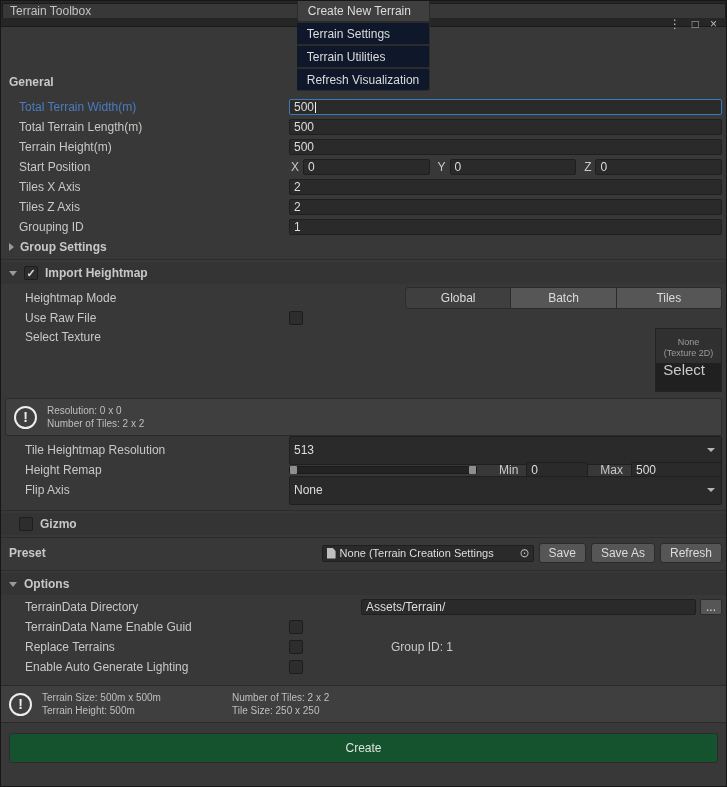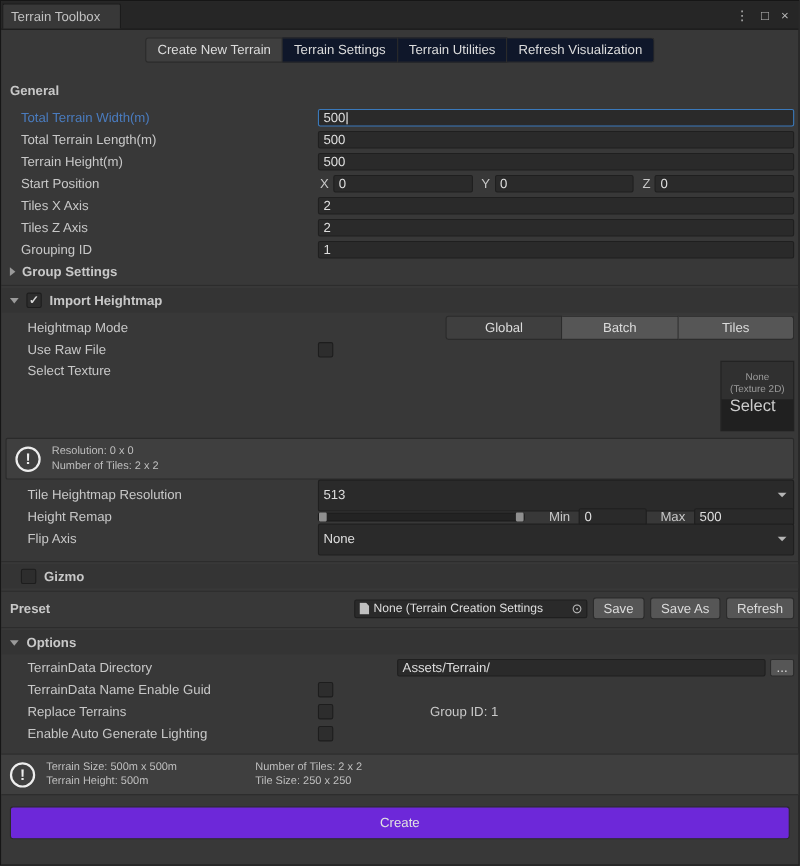--- a/index.html
+++ b/index.html
@@ -1,29 +1,29 @@
 <!DOCTYPE html>
 <html><head>
 <meta charset="utf-8">
 <style>
   html,body{margin:0;padding:0;}
   body{background:#4b4b4b;font-family:"Liberation Sans",sans-serif;}
   .window{position:relative;width:727px;height:787px;background:#383838;color:#c8c8c8;
     font-size:12px;border:1px solid #161616;box-sizing:border-box;overflow:hidden;}
 
   
-  .titlebar{height:25px;background:#262626;display:flex;align-items:stretch;border-bottom:1px solid #1b1b1b;}
+  .titlebar{height:25px;background:#262626;display:flex;align-items:stretch;border-bottom:1px solid #1b1b1b;flex-direction:column;}
   .doc-tab{margin:2px 0 0 1px;padding:0 18px 0 7px;background:#383838;display:flex;align-items:center;
     color:#c2c2c2;border:1px solid #1b1b1b;border-bottom:none;border-radius:2px 2px 0 0;}
   .win-icons{margin-left:auto;display:flex;align-items:center;gap:11px;padding:0 9px;color:#bcbcbc;}
   .wicon{font-size:12px;line-height:1;}
 
   
   .toolbar{height:36px;display:flex;align-items:center;justify-content:center;}
-  .tab-group{display:flex;}
+  .tab-group{display:flex;flex-direction:column;}
   .tab-btn{height:21px;display:flex;align-items:center;padding:0 10px;background:#0f172a;
     border:1px solid #2b2b2b;border-left:none;color:#dcdcdc;}
   .tab-btn:first-child{border-left:1px solid #2b2b2b;border-radius:3px 0 0 3px;}
   .tab-btn:last-child{border-radius:0 3px 3px 0;}
   .tab-btn.selected{background:#3f3f3f;}
 
   .section-title{font-weight:bold;padding:12px 0 8px 8px;}
 
   
   .row{display:flex;align-items:center;height:20px;padding-right:4px;}
@@ -98,21 +98,21 @@
   .obj-picker{flex:none;margin-left:2px;color:#bdbdbd;font-size:12px;line-height:1;}
   .pbtn{flex:none;margin-left:5px;height:18px;display:flex;align-items:center;padding:0 9px;background:#565656;
     border:1px solid #2b2b2b;border-radius:3px;color:#dcdcdc;}
 
   .label.wide{width:360px;}
   .browse-btn{flex:none;margin-left:4px;width:22px;height:16px;display:flex;align-items:center;justify-content:center;
     background:#565656;border:1px solid #2b2b2b;border-radius:2px;color:#dcdcdc;box-sizing:border-box;}
   .groupid-text{margin-left:88px;white-space:nowrap;}
 
   .create-bar{padding:10px 8px 0 8px;}
-  .create-btn{height:28px;background:#6d28d9;border:1px solid #2b2b2b;border-radius:3px;display:flex;
+  .create-btn{height:28px;background:#14532d;border:1px solid #2b2b2b;border-radius:3px;display:flex;
     align-items:center;justify-content:center;color:#e2e2e2;}
 </style>
 </head>
 <body>
 
 <div class="window">
 
   <div class="titlebar">
     <div class="doc-tab">
       <span>Terrain Toolbox</span>

